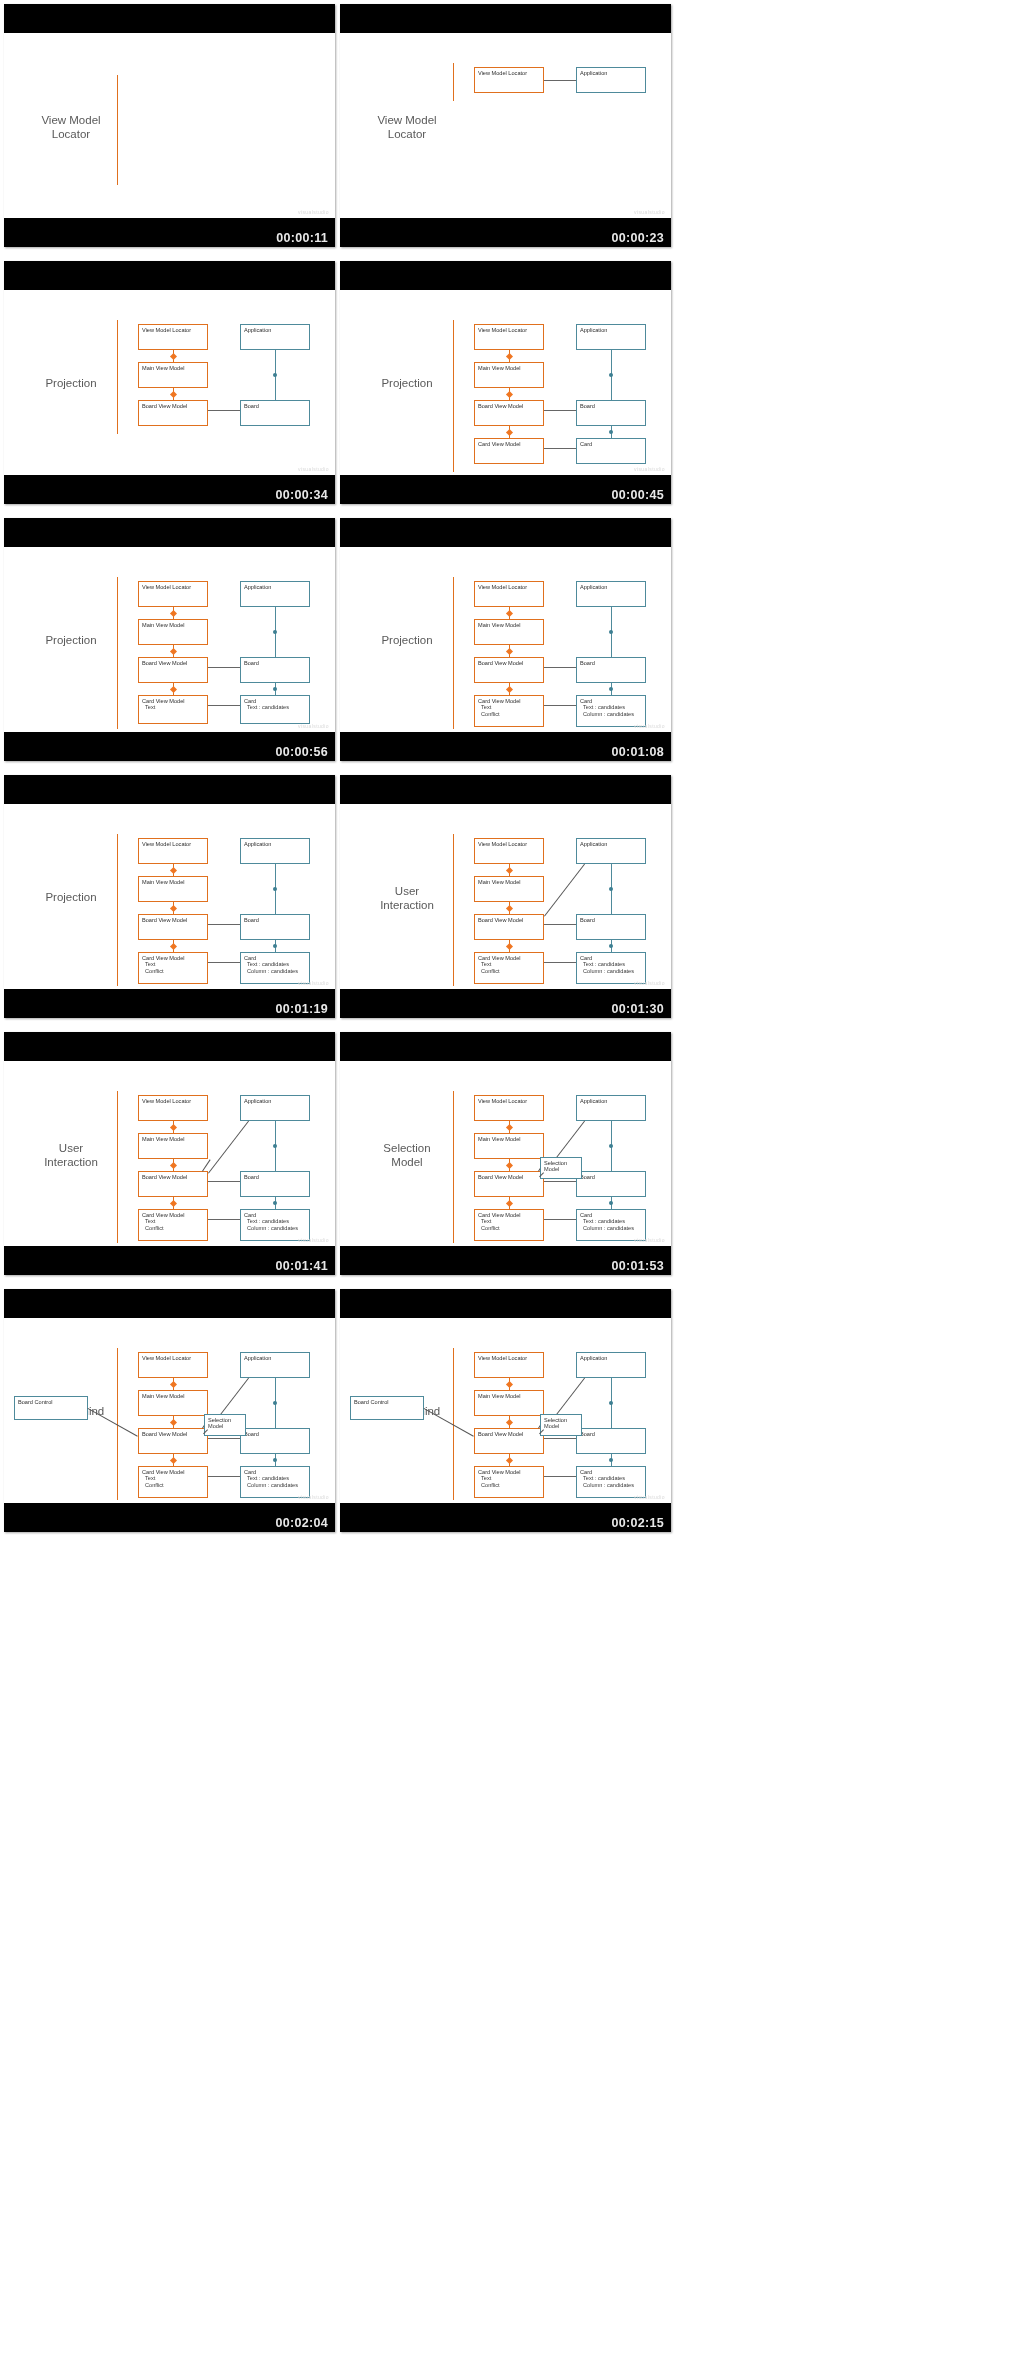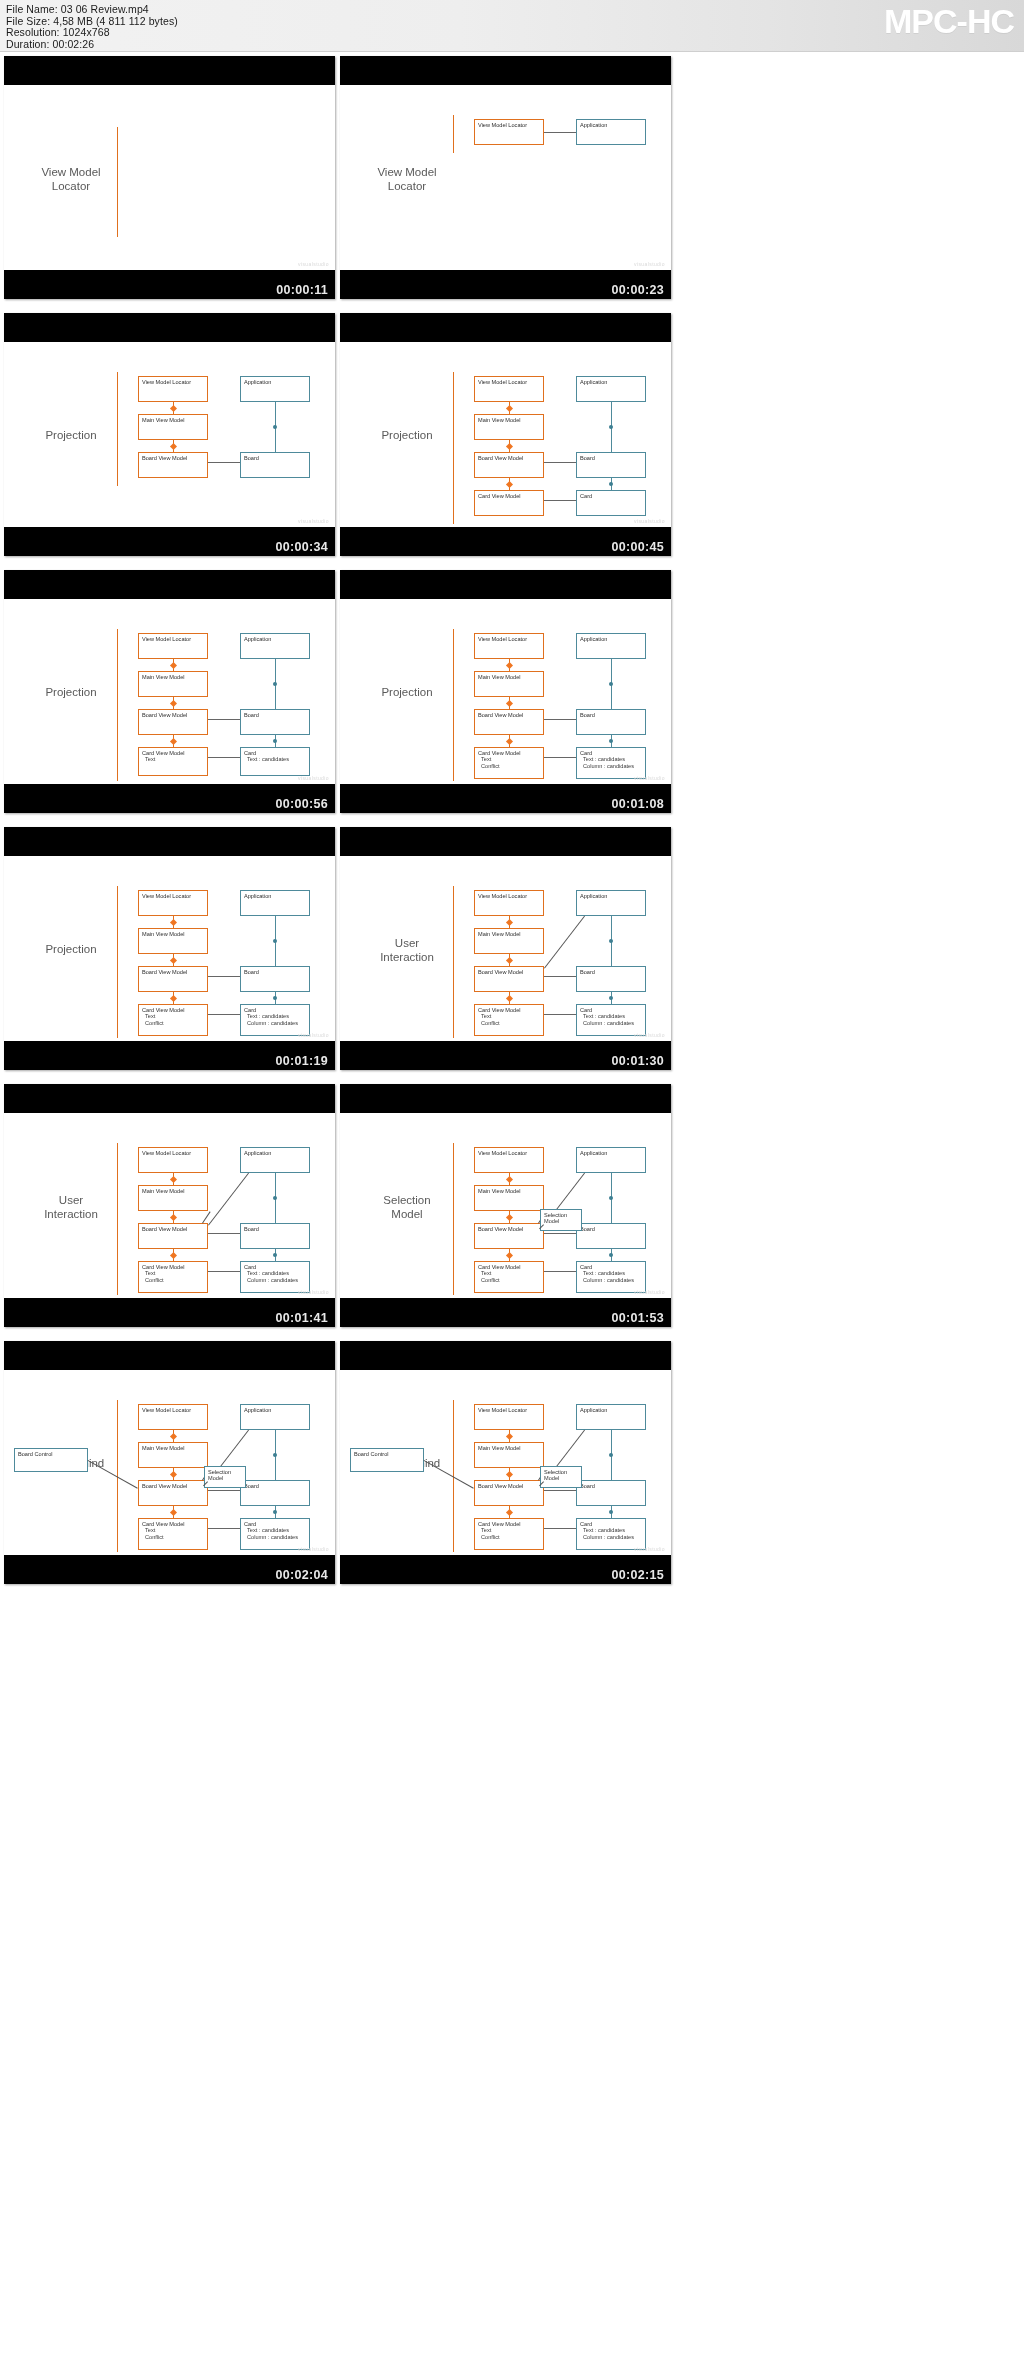--- a/index.html
+++ b/index.html
@@ -147,29 +147,20 @@
     height: 1px;
     background: #555;
     transform-origin: 0 0;
   }
 </style>
 </head>
 <body>
 
 <div id="page">
 
-  <div id="header">
-    <div id="meta">
-      <div>File Name: 03 06 Review.mp4</div>
-      <div>File Size: 4,58 MB (4 811 112 bytes)</div>
-      <div>Resolution: 1024x768</div>
-      <div>Duration: 00:02:26</div>
-    </div>
-    <div id="brand">MPC-HC</div>
-  </div>
 
   <div id="grid">
       <div class="thumb">
         <div class="frame">
           <div class="slide">
             <div class="stitle" style="top: 80px;">
               <div>View Model</div>
               <div>Locator</div>
             </div>
             <div class="vbar" style="left: 113px; top: 42px; height: 110px;"></div>

